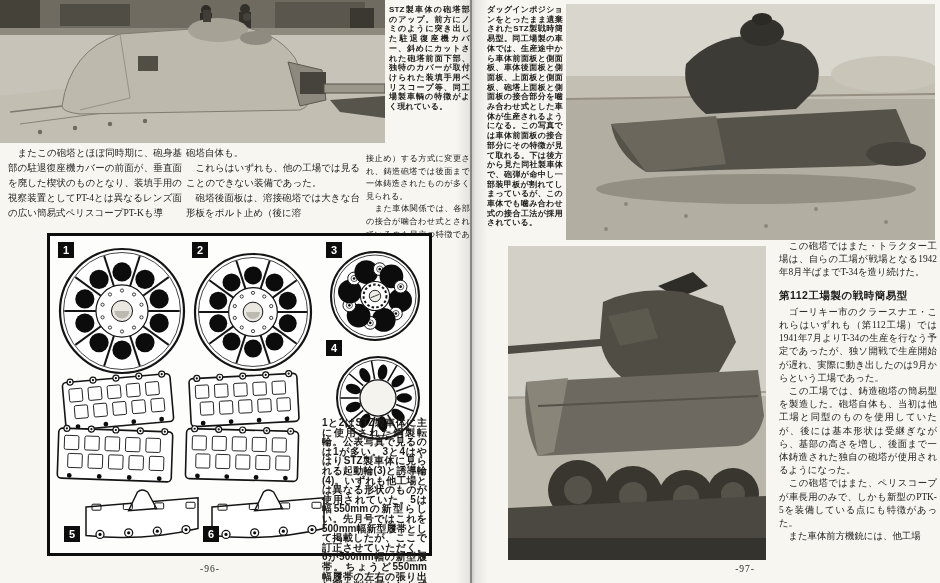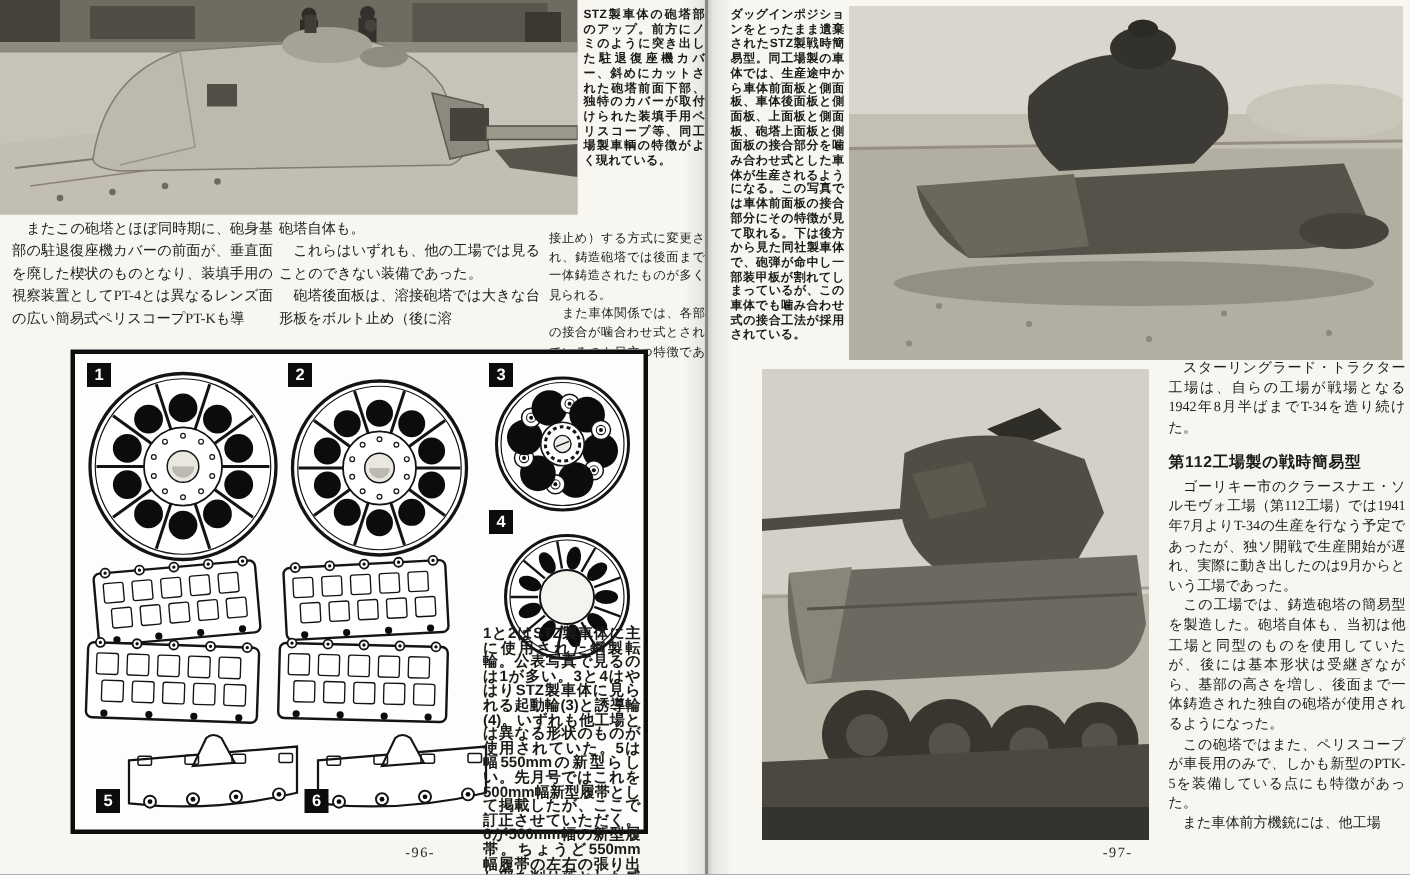--- a/index.html
+++ b/index.html
@@ -374,21 +374,21 @@
       </svg>
     <div class="figlabel" style="left:8px;top:6px">1</div>
     <div class="figlabel" style="left:142px;top:6px">2</div>
     <div class="figlabel" style="left:276px;top:6px">3</div>
     <div class="figlabel" style="left:276px;top:104px">4</div>
     <div class="figlabel" style="left:14px;top:290px">5</div>
     <div class="figlabel" style="left:153px;top:290px">6</div>
     <div class="figcap">1と2はSTZ製車体に主に使用された鋼製転輪。公表写真で見るのは1が多い。3と4はやはりSTZ製車体に見られる起動輪(3)と誘導輪(4)。いずれも他工場とは異なる形状のものが使用されていた。5は幅550mmの新型らしい。先月号ではこれを500mm幅新型履帯として掲載したが、ここで訂正させていただく。6が500mm幅の新型履帯。ちょうど550mm幅履帯の左右の張り出し部を削り落とした感じだ。</div>
   </div>
 
-  <div class="abs pagenum" style="left:190px;top:564px;width:100px;text-align:right">-96-</div>
+  <div class="abs pagenum" style="left:200px;top:564px;width:100px;text-align:left">-96-</div>
 
   <div class="abs gutter-shade"></div>
   <div class="abs gutter-line"></div>
 
   <div class="abs cap" style="left:487px;top:5px;width:76px;height:226px">ダッグインポジションをとったまま遺棄されたSTZ製戦時簡易型。同工場製の車体では、生産途中から車体前面板と側面板、車体後面板と側面板、上面板と側面板、砲塔上面板と側面板の接合部分を噛み合わせ式とした車体が生産されるようになる。この写真では車体前面板の接合部分にその特徴が見て取れる。下は後方から見た同社製車体で、砲弾が命中し一部装甲板が割れてしまっているが、この車体でも噛み合わせ式の接合工法が採用されている。</div>
 
   <div class="abs photo" style="left:566px;top:4px;width:369px;height:236px">
     <svg viewBox="0 0 369 236" preserveAspectRatio="none">
       <rect width="369" height="236" fill="#d9d6cd"></rect>
       <rect y="72" width="369" height="26" fill="#c3bfb3"></rect>
@@ -430,23 +430,23 @@
       <circle cx="178" cy="252" r="28" fill="#38362f"></circle>
         <circle cx="178" cy="252" r="13" fill="#55524a"></circle>
       <circle cx="225" cy="248" r="26" fill="#38362f"></circle>
         <circle cx="225" cy="248" r="12" fill="#55524a"></circle>
       <path d="M0,262 L258,250 L258,314 L0,314 Z" fill="#4a4840"></path>
       <rect y="292" width="258" height="22" fill="#35332d"></rect>
     </svg>
   </div>
 
   <div class="abs rightcol" style="left:779px;top:240px;width:158px;height:322px">
-    <p>　スターリングラード・トラクター工場は、自らの工場が戦場となる1942年8月半ばまでT-34を造り続けた。</p>
+    <p>　この砲塔ではまた・トラクター工場は、自らの工場が戦場となる1942年8月半ばまでT-34を造り続けた。</p>
     <p class="heading">第112工場製の戦時簡易型</p>
-    <p>　ゴーリキー市のクラースナエ・ソルモヴォ工場（第112工場）では1941年7月よりT-34の生産を行なう予定であったが、独ソ開戦で生産開始が遅れ、実際に動き出したのは9月からという工場であった。</p>
+    <p>　ゴーリキー市のクラースナエ・これらはいずれも（第112工場）では1941年7月よりT-34の生産を行なう予定であったが、独ソ開戦で生産開始が遅れ、実際に動き出したのは9月からという工場であった。</p>
     <p>　この工場では、鋳造砲塔の簡易型を製造した。砲塔自体も、当初は他工場と同型のものを使用していたが、後には基本形状は受継ぎながら、基部の高さを増し、後面まで一体鋳造された独自の砲塔が使用されるようになった。</p>
     <p>　この砲塔ではまた、ペリスコープが車長用のみで、しかも新型のPTK-5を装備している点にも特徴があった。</p>
     <p>　また車体前方機銃には、他工場</p>
   </div>
 
   <div class="abs pagenum" style="left:655px;top:564px;width:100px;text-align:right">-97-</div>
 
 </div>
 
 </body></html>

